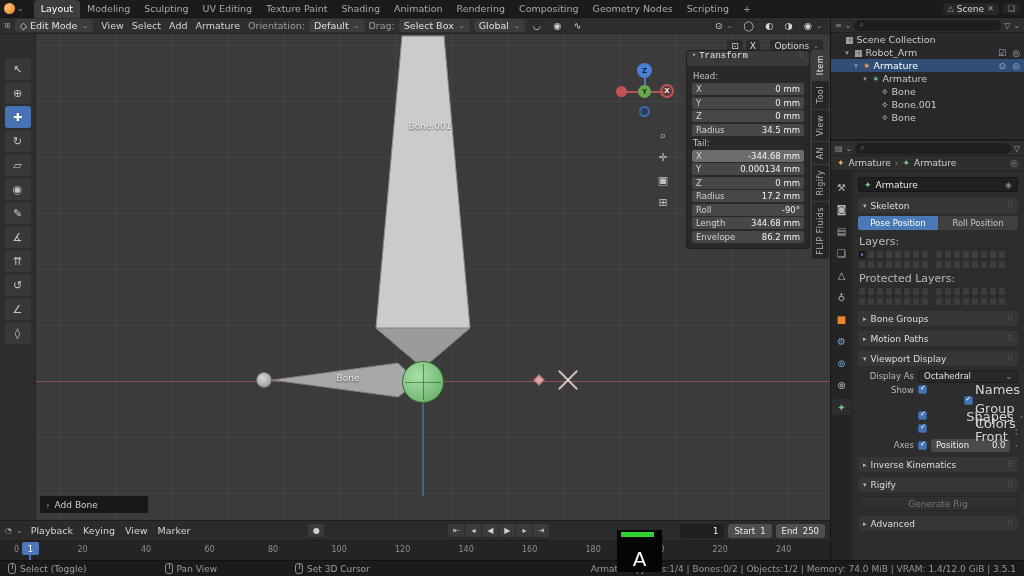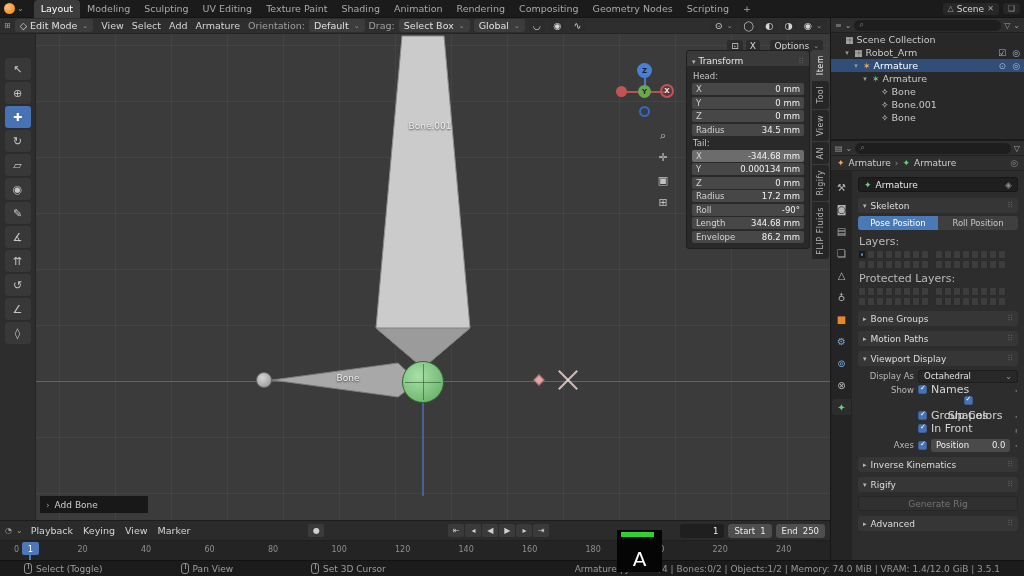--- a/index.html
+++ b/index.html
@@ -64,21 +64,21 @@
   
   .vph2{top:4px;height:15px;display:flex;align-items:center;gap:3px;font-size:9px;}
   .minibtn{background:#2c2c2c;border-radius:3px;padding:1px 4px;color:#d5d5d5;display:inline-flex;align-items:center;gap:2px;}
 
   
   #opanel{left:4px;top:462px;width:108px;height:17px;background:rgba(22,22,22,.92);border-radius:0;display:flex;align-items:center;gap:5px;padding:0 6px;color:#cfcfcf;font-size:9px;}
   #opanel::before{content:"›";color:#9a9a9a;}
 
   
   #npanel{left:650px;top:16px;width:124px;background:rgba(40,40,40,.97);border-radius:3px;border:1px solid #1f1f1f;padding-bottom:4px;}
-  .np-head{height:15px;background:#3a3a3a;border-radius:3px 3px 0 0;display:flex;align-items:flex-end;padding:0 5px;color:#e5e5e5;font-size:9px;gap:3px;}
+  .np-head{height:15px;background:#3a3a3a;border-radius:3px 3px 0 0;display:flex;align-items:flex-start;padding:0 5px;color:#e5e5e5;font-size:9px;gap:3px;font-family:Liberation Mono, monospace;}
   .np-head::before{content:"▾";font-size:7px;color:#b5b5b5;}
   .np-grip{margin-left:auto;color:#5d5d5d;font-size:8px;}
   .np-body{padding:3px 5px 0 5px;}
   .np-sub{color:#c6c6c6;font-size:8.5px;margin:2px 0 2px 1px;}
   .prow{display:flex;justify-content:space-between;align-items:center;height:12px;background:#474747;border-radius:2px;margin-bottom:1.5px;padding:0 4px;font-size:8.5px;}
   .prow.active{background:#6c6c6c;}
   .plabel{color:#d2d2d2;}
   .pvalue{color:#f2f2f2;}
   #ntabs{left:776px;top:16px;width:17px;display:flex;flex-direction:column;gap:1px;}
   .ntab{background:#262626;border-radius:0 3px 3px 0;display:flex;align-items:center;justify-content:center;padding:5px 1px;}
@@ -125,41 +125,41 @@
   .lcell{background:#3d3d3d;border:1px solid #2b2b2b;border-radius:1px;position:relative;}
   .lcell.on{background:#191919;}
   .lcell.on::after{content:"";position:absolute;inset:2px;background:#5a8fd4;border-radius:50%;}
   .optrow{display:flex;align-items:center;height:14px;gap:4px;}
   .optlabel{width:56px;text-align:right;color:#b9b9b9;font-size:8.5px;flex:0 0 auto;}
   .drop{flex:1;height:13px;background:#282828;border:1px solid #1d1d1d;border-radius:3px;display:flex;align-items:center;padding:0 5px;color:#e2e2e2;font-size:8.5px;}
   .drop .spring{flex:1;}
   .cb{width:9px;height:9px;background:#3a3a3a;border:1px solid #222;border-radius:2px;flex:0 0 auto;position:relative;}
   .checked .cb, .cb.on{background:#4772b3;border-color:#3a5f96;}
   .checked .cb::after, .cb.on::after{content:"✓";position:absolute;left:1px;top:-2px;font-size:7px;color:#fff;}
-  .cbtext{color:#d5d5d5;font-size:11px;}
+  .cbtext{color:#d5d5d5;font-size:13px;margin-left:44px;}
   .animdot{margin-left:auto;color:#777;}
   .animdot::after{content:"•";font-size:6px;}
   .valslider{flex:1;height:13px;background:#4a4a4a;border-radius:3px;display:flex;align-items:center;justify-content:space-between;padding:0 5px;color:#eee;font-size:8.5px;}
   .bigbtn{height:15px;background:#303030;border:1px solid #262626;border-radius:3px;display:flex;align-items:center;justify-content:center;color:#757575;margin:4px 0;}
 
   
   #timeline{left:0;top:520px;width:830px;height:40px;background:#2b2b2b;border-top:1px solid #1c1c1c;}
   .tl-head{height:20px;display:flex;align-items:center;gap:4px;padding:0 5px;border-bottom:1px solid #1f1f1f;font-size:9.5px;}
   .tl-transport{display:flex;gap:1px;margin-left:120px;}
   .tbtn{width:16px;height:13px;background:#3a3a3a;border-radius:2px;display:flex;align-items:center;justify-content:center;font-size:8px;color:#cfcfcf;}
   .tl-fields{margin-left:auto;display:flex;gap:4px;align-items:center;}
   .tfield{background:#4e4e4e;border-radius:3px;height:14px;padding:0 6px;display:flex;gap:5px;align-items:center;font-size:8.5px;color:#ececec;}
   .tfield.dark{background:#1f1f1f;width:44px;justify-content:flex-end;}
   .tl-ruler{height:20px;background:#242424;position:relative;display:flex;padding-left:14px;}
   .flabel{width:63.5px;font-size:8px;color:#8f8f8f;padding-top:4px;flex:0 0 auto;}
   .playhead{position:absolute;left:22px;top:1px;width:17px;height:13px;background:#4d77b8;border-radius:2px;color:#fff;font-size:8.5px;display:flex;align-items:center;justify-content:center;}
   .playline{position:absolute;left:29px;top:14px;width:2px;height:6px;background:#4d77b8;}
 
   
-  #statusbar{left:0;top:560px;width:1024px;height:16px;background:#1b1b1b;border-top:1px solid #121212;display:flex;align-items:center;font-size:9px;color:#9e9e9e;padding:0 24px;}
+  #statusbar{left:0;top:560px;width:1024px;height:16px;background:#1b1b1b;border-top:1px solid #121212;display:flex;align-items:center;font-size:9px;color:#9e9e9e;padding:0 8px;}
   .sbitem{display:inline-flex;align-items:center;gap:4px;}
   .sbitem + .sbitem{margin-left:78px;}
   .mouse{width:8px;height:11px;border:1px solid #8f8f8f;border-radius:3px;position:relative;display:inline-block;}
   .mouse::after{content:"";position:absolute;left:50%;top:0;width:1px;height:5px;background:#8f8f8f;}
   .sb-right{margin-left:auto;color:#969696;}
 
   
   #aoverlay{left:617px;top:530px;width:45px;height:42px;background:#050505;z-index:50;}
   #aoverlay .greenbar{position:absolute;left:4px;top:2px;width:33px;height:5px;background:#2fd12f;}
   #aoverlay .letter{position:absolute;left:0;right:0;bottom:1px;text-align:center;font-size:20px;color:#fff;}

